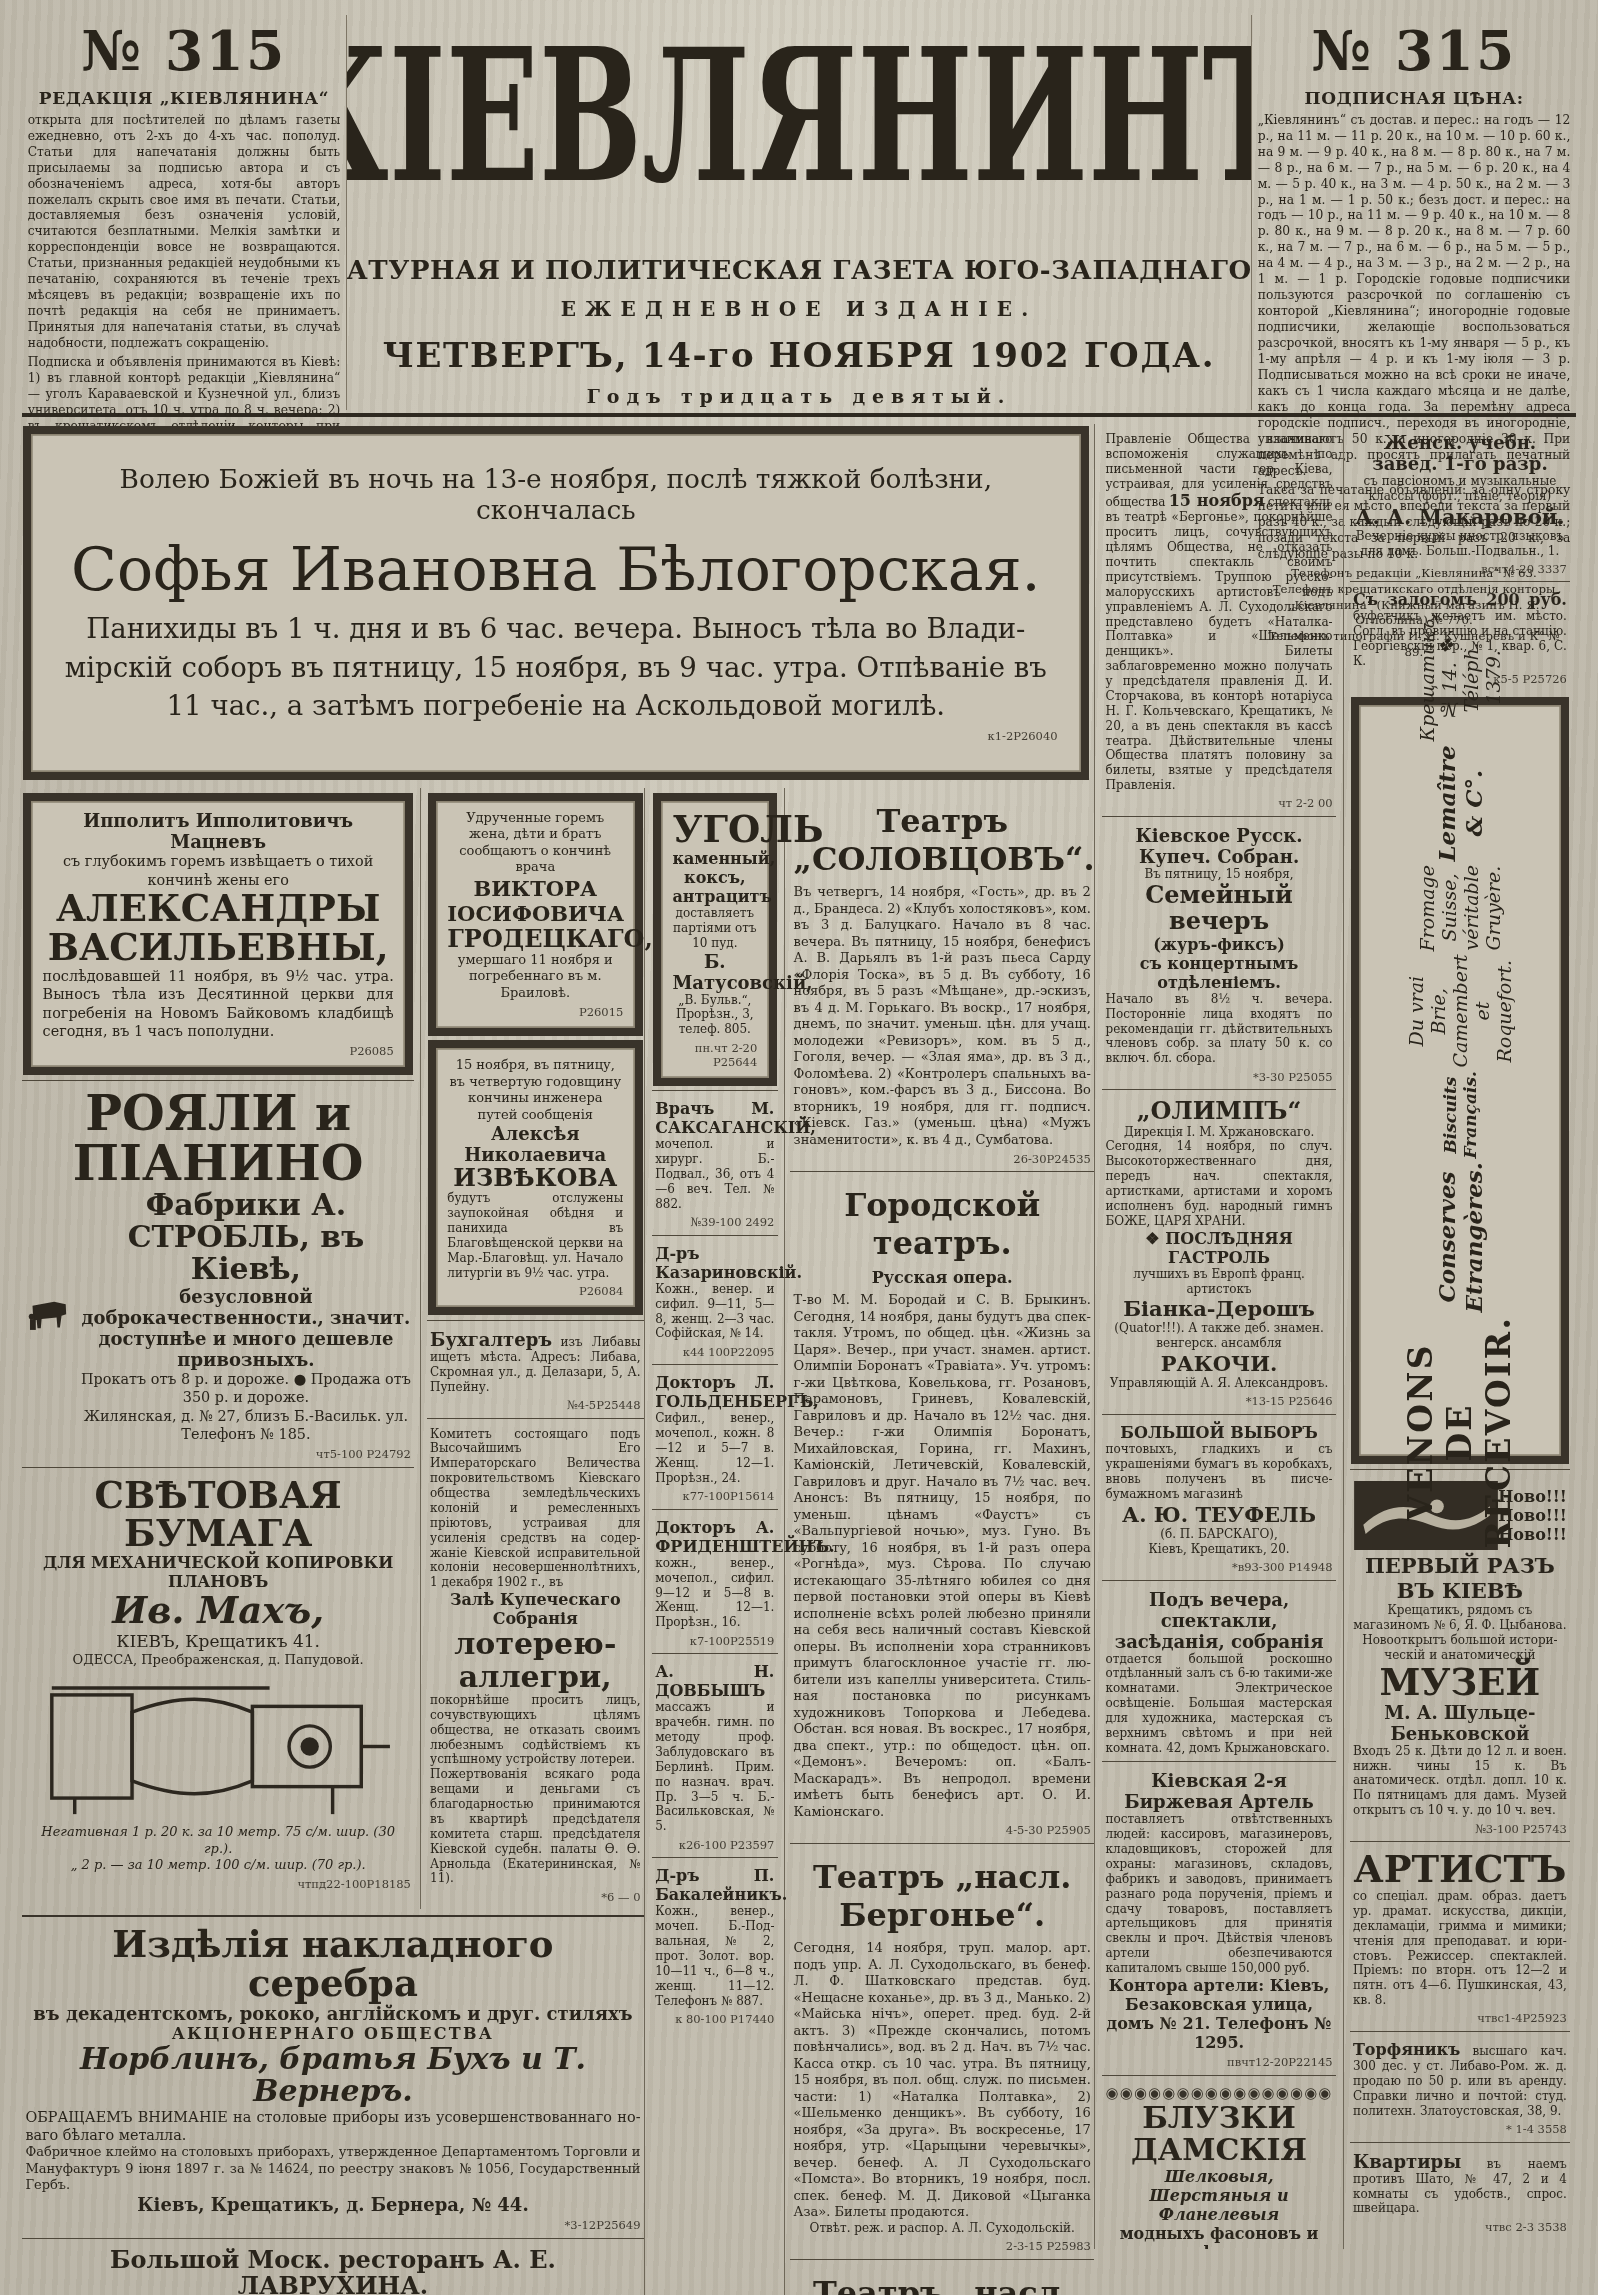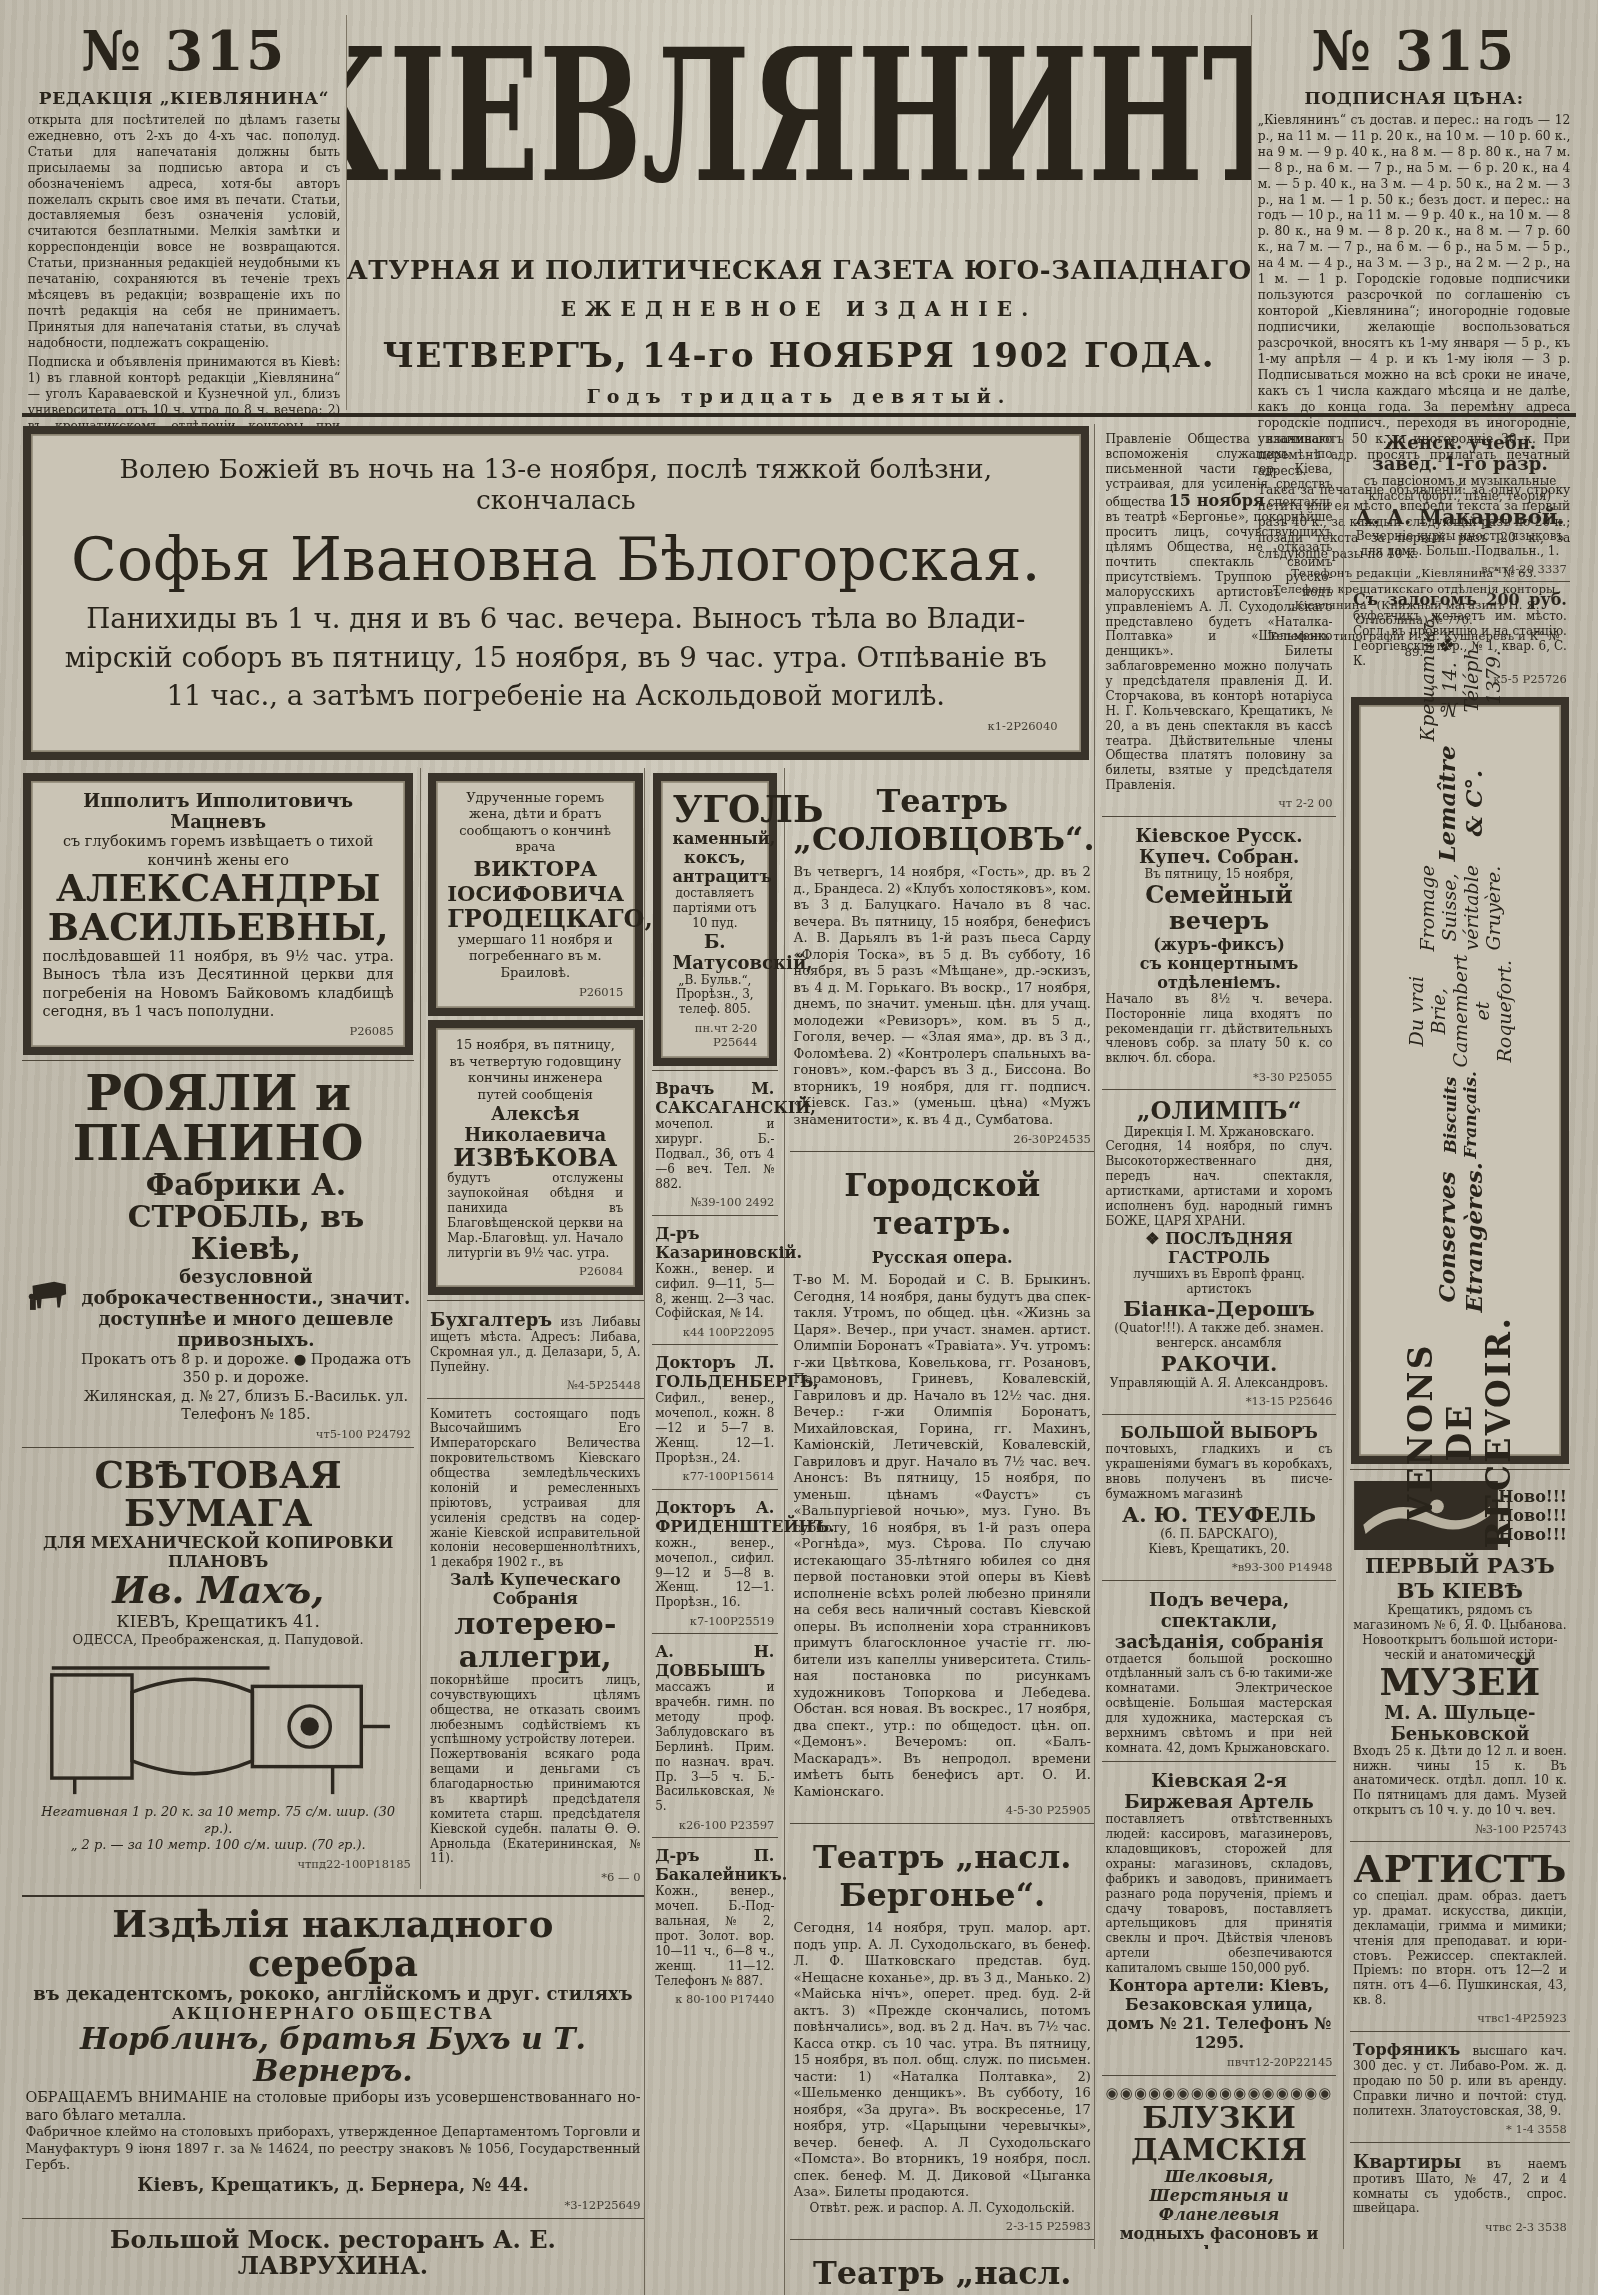--- a/index.html
+++ b/index.html
@@ -24,21 +24,21 @@
   .edition{font-size:20px;letter-spacing:9.2px;margin-top:12.6px;font-weight:bold}
   .dateline{font-size:34px;font-weight:bold;margin-top:13.8px;letter-spacing:1.7px}
   .yearline{font-size:19px;margin-top:10.3px;letter-spacing:6.9px;font-weight:bold}
   
   .content{display:flex;margin-top:6.9px;height:1825px}
   .t-main{width:69%;box-sizing:border-box}
   .t4{width:16%;box-sizing:border-box;border-left:1.1px solid #6e6758;padding:0 6.9px;overflow:hidden}
   .t5{width:15%;box-sizing:border-box;border-left:1.1px solid #6e6758;padding:0 5.7px;overflow:hidden}
   .b{border:8px solid #39332a;box-shadow:0 0 0 1.7px #8b8371 inset;padding:9.2px 11.5px;margin:4.6px 1.1px;
      text-align:center;background:#cac4b5}
-  .obit1{margin:2.3px 5.7px 8px 1.1px;padding:19px 23px}
+  .obit1{margin:2.3px 5.7px 8px 1.1px;padding:29px 23px}
   .obit1 .l1{font-size:26.4px}
   .obit1 .nm{font-size:60px;font-weight:normal;margin:9.2px 0 5.7px}
   .obit1 .bd{font-size:27.6px;line-height:1.4}
   .mainrow{display:flex}
   .leftwrap{width:58%;box-sizing:border-box}
   .tharea{width:42%;box-sizing:border-box;border-left:1.1px solid #6e6758;padding-left:6.9px}
   .upper{display:flex}
   .l1col{width:64%;box-sizing:border-box;padding-right:5.7px}
   .l2col{width:36%;box-sizing:border-box;border-left:1.1px solid #6e6758;padding-left:5.7px}
   .widestack{border-top:2.3px solid #39332a;margin-top:5.7px}

